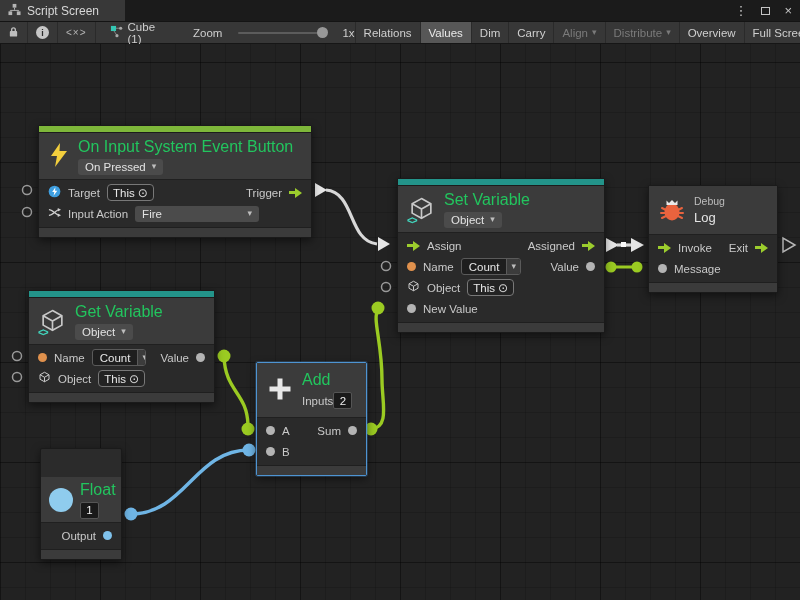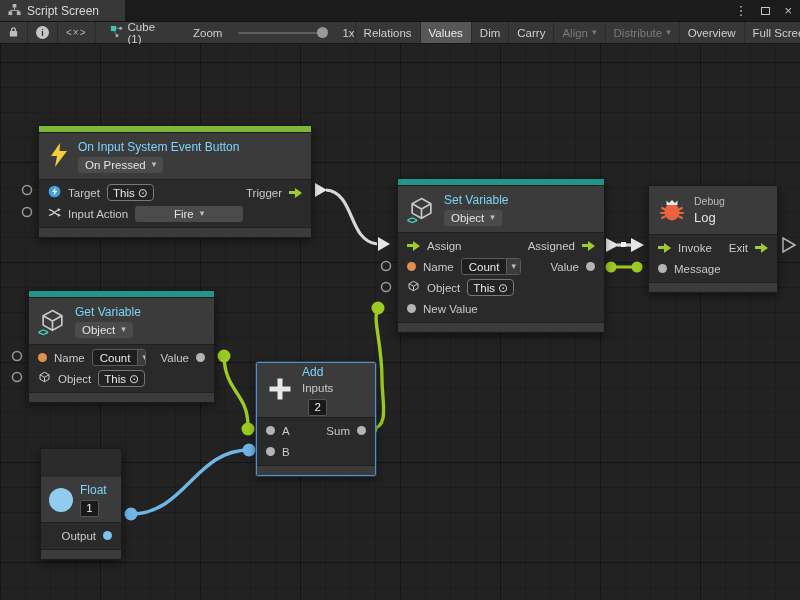--- a/index.html
+++ b/index.html
@@ -56,31 +56,31 @@
     border:1px solid #1a1a1a; border-radius:2px; color:#c9c9c9;
     font-size:11.5px; box-shadow:0 3px 8px rgba(0,0,0,.5); }
   .node.selected { border:1px solid #4e94d2; box-shadow:0 0 0 1px rgba(78,148,210,.25), 0 3px 8px rgba(0,0,0,.5); }
   .colorbar { height:7px; border-bottom:1px solid #1c1c1c; }
   .colorbar.green { background:#7eb73a; }
   .colorbar.teal { background:#23948a; }
   .hdr { background:#3b3b3b; display:flex; align-items:center; gap:9px;
     padding:0 10px; }
   .h46 { height:46px; } .h48 { height:48px; } .h54 { height:54px; } .h52 { height:45px;margin-top:28px; }
   .hcol { display:flex; flex-direction:column; align-items:flex-start; gap:3px; }
-  .ntitle { color:#7dd3fc; font-size:12px; white-space:nowrap;text-align:center; }
+  .ntitle { color:#22c55e; font-size:16px; white-space:nowrap;text-align:center; }
   .nsub { color:#bdbdbd; font-size:10.5px; }
   .nbig { color:#e4e4e4; font-size:13px; }
   .nbody { background:#2a2a2a; border-top:1px solid #202020; padding:2px 0 3px 0; }
   .prow { display:flex; align-items:center; height:21px; padding:0 9px; gap:7px; white-space:nowrap; }
   .sp { margin-left:auto; }
   .nfooter { height:10px; background:#3b3b3b; border-top:1px solid #1f1f1f; }
 
   .pill { background:#4b4b4b; border-radius:3px; padding:2px 7px; color:#e2e2e2;
     display:inline-flex; align-items:center; gap:6px; font-size:11.5px; }
-  .pill.wide { width:108px; justify-content:center; }
+  .pill.wide { width:124px; justify-content:space-between; }
   .chip { border:1px solid #787878; border-radius:4px; background:#232323;
     height:17px; padding:0 5px; display:inline-flex; align-items:center; gap:3px;
     color:#e8e8e8; }
   .chip .tgt { font-size:12px; color:#dcdcdc; }
   .combo { border:1px solid #5a5a5a; background:#1e1e1e; border-radius:3px;
     height:17px; display:inline-flex; align-items:center; overflow:hidden; }
   .combo .clabel { padding:0 7px; color:#e6e6e6; }
   .combo .cbtn { border-left:1px solid #5a5a5a; background:#3c3c3c; height:100%;
     display:inline-flex; align-items:center; padding:0 4px; }
   .valbox { border:1px solid #555; background:#191919; color:#eee; min-width:19px;
@@ -435,30 +435,30 @@
         <span>Object</span>
         <span class="chip">
           <span>This</span>
           <span class="tgt">⊙</span>
         </span>
       </div>
     </div>
     <div class="nfooter"></div>
   </div>
 
-  <div class="node selected" style="left:256px; top:362px; width:120px;">
+  <div class="node selected" style="left:256px; top:362px; width:111px;">
     <div class="hdr h54">
       <span>
         <svg width="26" height="26" viewBox="0 0 26 26">
             <path d="M10.5 2.5 h5 v8 h8 v5 h-8 v8 h-5 v-8 h-8 v-5 h8 Z" fill="#e8e8e8"></path>
           </svg>
       </span>
       <span class="hcol">
         <span class="ntitle">Add</span>
-        <span style="display:inline-flex; align-items:center; gap:5px;flex-direction:column;">
+        <span style="display:inline-flex; align-items:center; ">
           <span>Inputs</span>
           <span class="valbox">2</span>
         </span>
       </span>
     </div>
     <div class="nbody">
       <div class="prow">
         <span class="dot gray"></span>
         <span>A</span>
         <span class="sp"></span>

